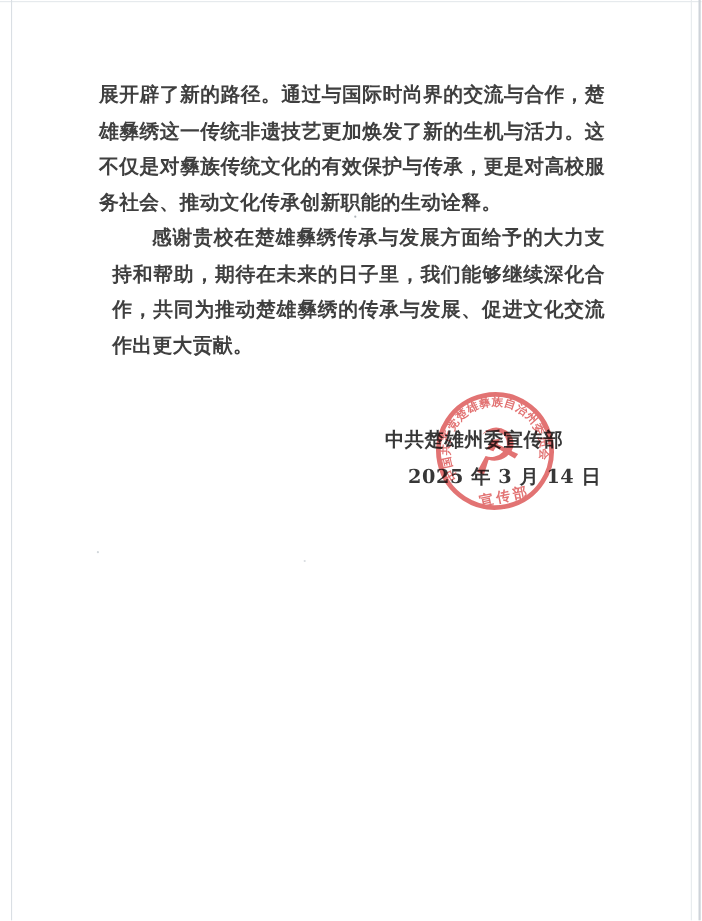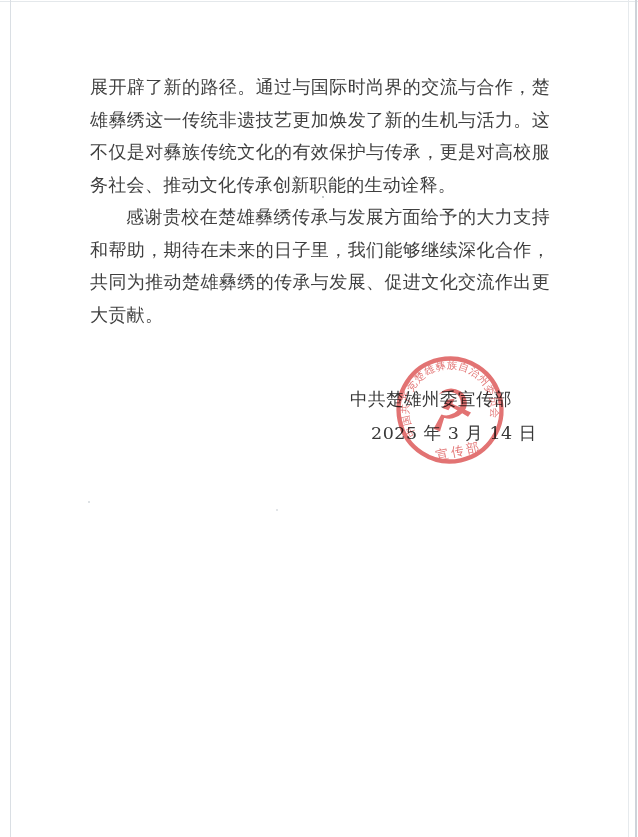--- a/index.html
+++ b/index.html
@@ -7,20 +7,21 @@
     padding: 0;
     background: #ffffff;
   }
   .page {
     position: relative;
     width: 638px;
     height: 837px;
     background: #ffffff;
     overflow: hidden;
     font-family: "DejaVu Serif", "Liberation Serif", serif;
+    font-weight: bold;
   }
   
   .edge { position: absolute; pointer-events: none; }
   .edge-top    { left: 0; top: 1px; width: 638px; height: 1px; background: #e4e8eb; }
   .edge-left   { left: 10px; top: 0; width: 1px; height: 837px; background: #dadfe4; }
   .edge-right-inner { left: 628px; top: 0; width: 1px; height: 837px; background: #e6eaed; }
   .edge-right-outer { left: 635px; top: 0; width: 2px; height: 837px; background: #ced3d9; }
 
   
   .speck { position: absolute; border-radius: 50%; pointer-events: none; }
@@ -35,21 +36,21 @@
     top: 71px;
     width: 460px;
     font-size: 18px;
     line-height: 32.5px;
     letter-spacing: 0.3px;
     color: #3f3f3f;
     text-align: justify;
     text-justify: inter-ideograph;
   }
   .body-text p { margin: 0; }
-  .body-text p.indented { text-indent: 2em; }
+  .body-text p.indented { text-indent: 2em; margin-left: 12px; }
 
   .signature-line {
     position: absolute;
     left: 350px;
     top: 387px;
     font-size: 17.5px;
     letter-spacing: 0.5px;
     color: #373737;
     white-space: nowrap;
     z-index: 2;

